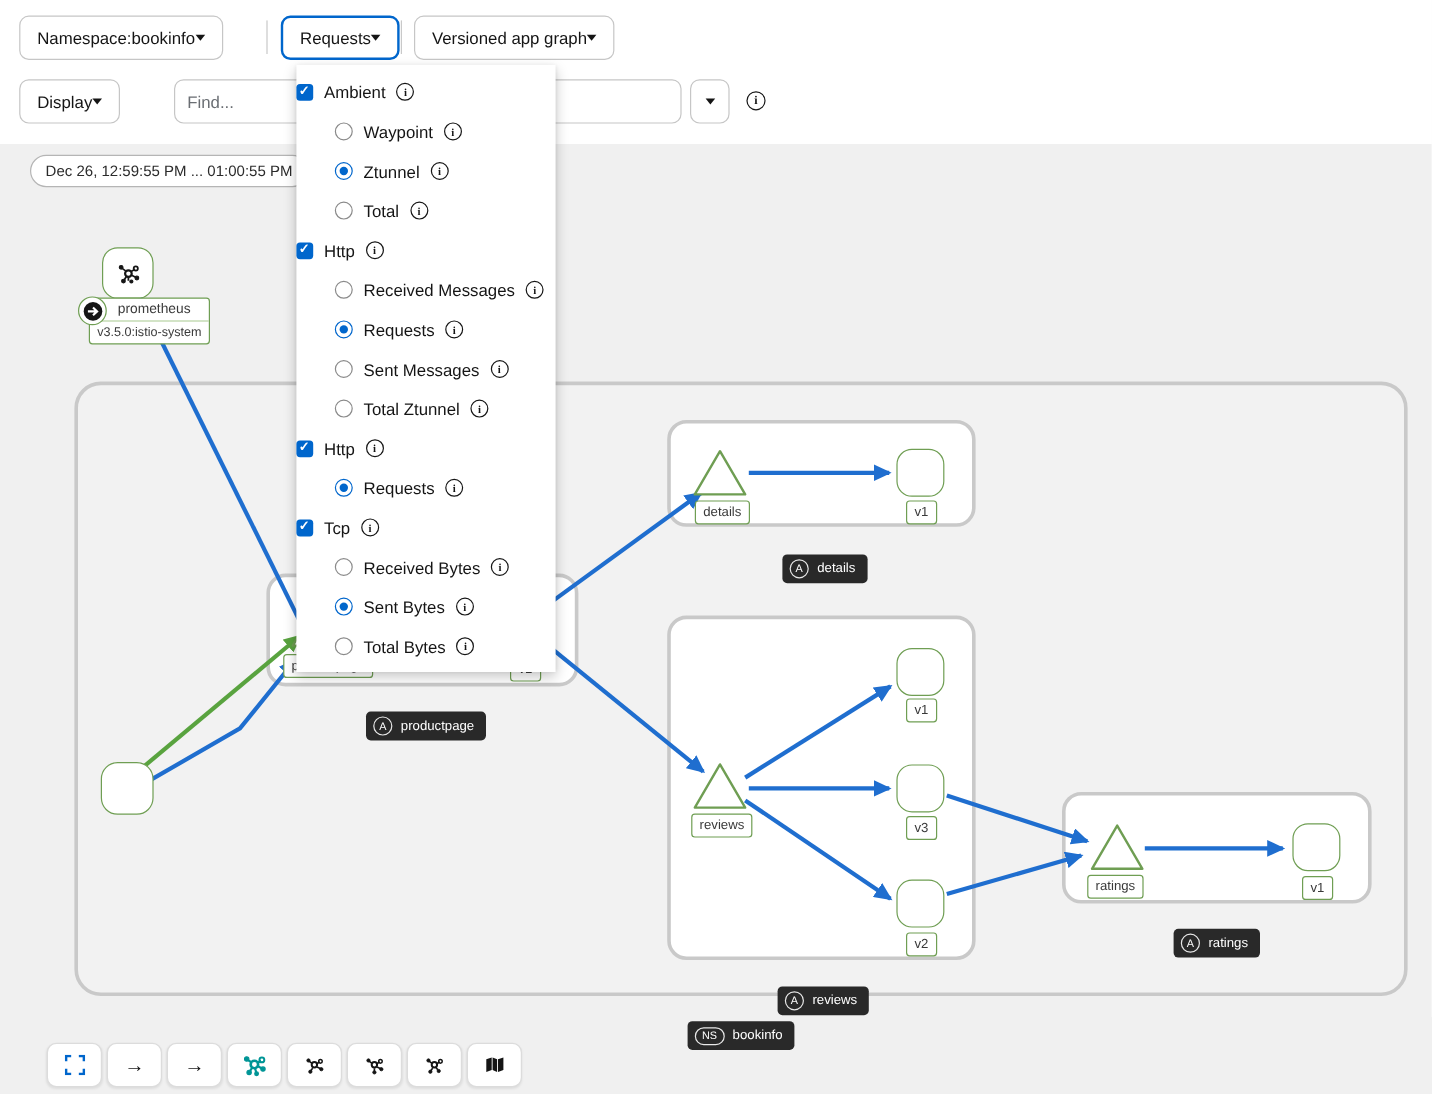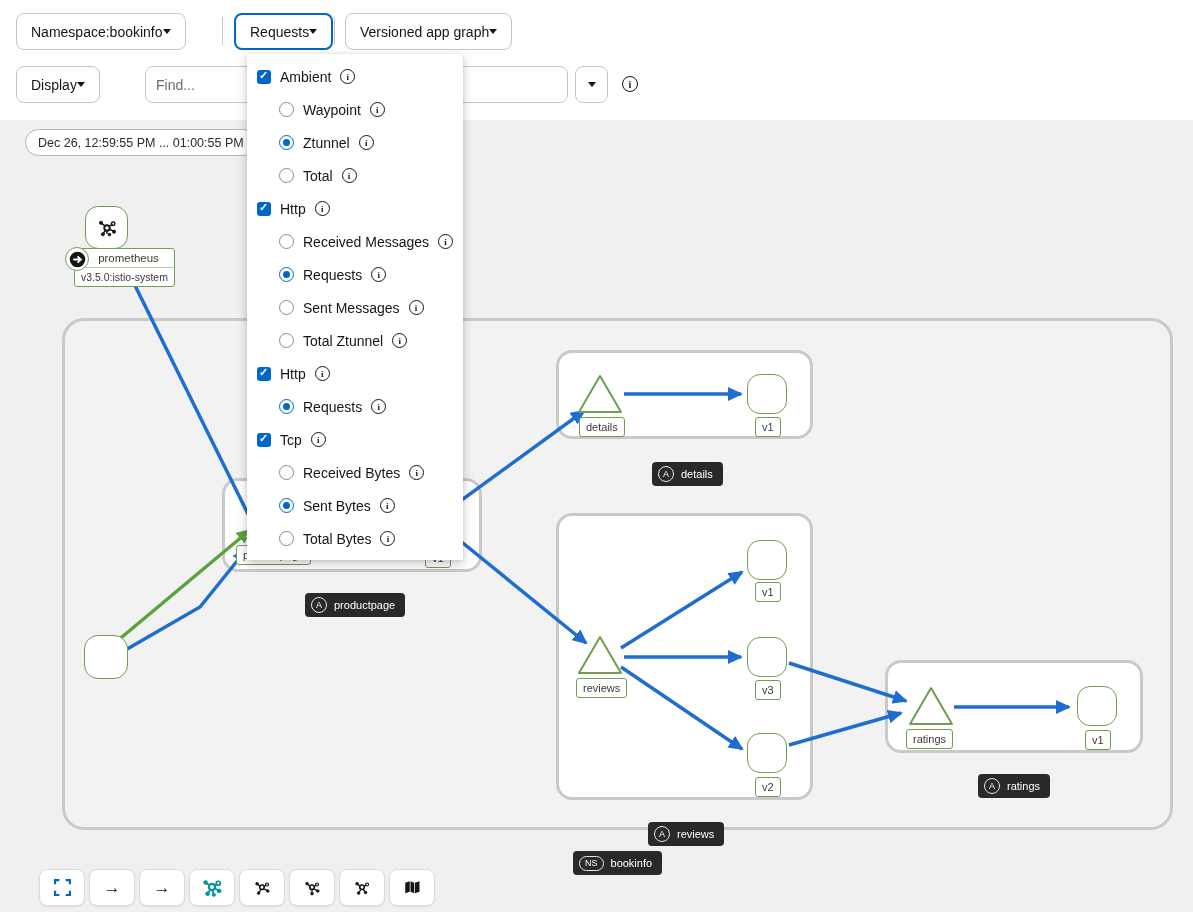--- a/index.html
+++ b/index.html
@@ -28,21 +28,21 @@
   .nodelabel { position:absolute; background:#fff; border:1px solid #6f9e53; border-radius:3px; text-align:center; color:#3a3a3a;}
   .nodelabel .r1 { font-size:11.5px; padding:3px 6px 3px 14px; white-space:nowrap;}
   .nodelabel .r2 { font-size:10.5px; padding:3px 6px; border-top:1px solid #b7d2a2; white-space:nowrap;}
   .labicon { position:absolute; left:-10px; top:-2px; width:24px; height:24px; background:#fff; border:1px solid #6f9e53; border-radius:50%; display:flex; align-items:center; justify-content:center;}
   .timepill { position:absolute; left:25px; top:9px; height:27px; background:#fff; border:1px solid #b5b5b5; border-radius:14px; display:flex; align-items:center; padding:0 12px; font-size:12.5px; color:#2b2b2b;}
   .gbtn { position:absolute; width:46px; height:37px; background:#fff; border:1px solid #dcdcdc; border-radius:8px; box-shadow:0 1px 2px rgba(0,0,0,0.08); display:flex; align-items:center; justify-content:center; cursor:pointer; color:#151515;}
 
   
   .menu { position:absolute; left:247px; top:54px; width:216px; height:506px; background:#fff; z-index:50;
           box-shadow:0 4px 10px rgba(0,0,0,0.22), 0 0 3px rgba(0,0,0,0.08); padding-top:6px;}
-  .mrow { height:33px; display:flex; align-items:center; gap:9px; padding-left:10px; font-size:14px; color:#151515; cursor:pointer;}
+  .mrow { height:33px; display:flex; align-items:center; gap:9px; font-size:14px; color:#151515; cursor:pointer;}
   .mrow.sub { padding-left:32px; }
   .cb { width:14px; height:14px; border-radius:3px; background:#0066cc; position:relative; flex:none;}
   .cb::after{ content:"✓"; position:absolute; left:2px; top:-1px; color:#fff; font-size:11px; font-weight:bold;}
   .radio { width:15px; height:15px; border:1px solid #8a8a8a; border-radius:50%; background:#fff; flex:none; position:relative;}
   .radio.sel { border:1.6px solid #0066cc; }
   .radio.sel::after { content:""; position:absolute; left:2.6px; top:2.6px; width:7px; height:7px; background:#0066cc; border-radius:50%;}
   .mrow .info-ic { width:15px; height:15px; font-size:9px; }
 </style>
 </head>
 <body>

